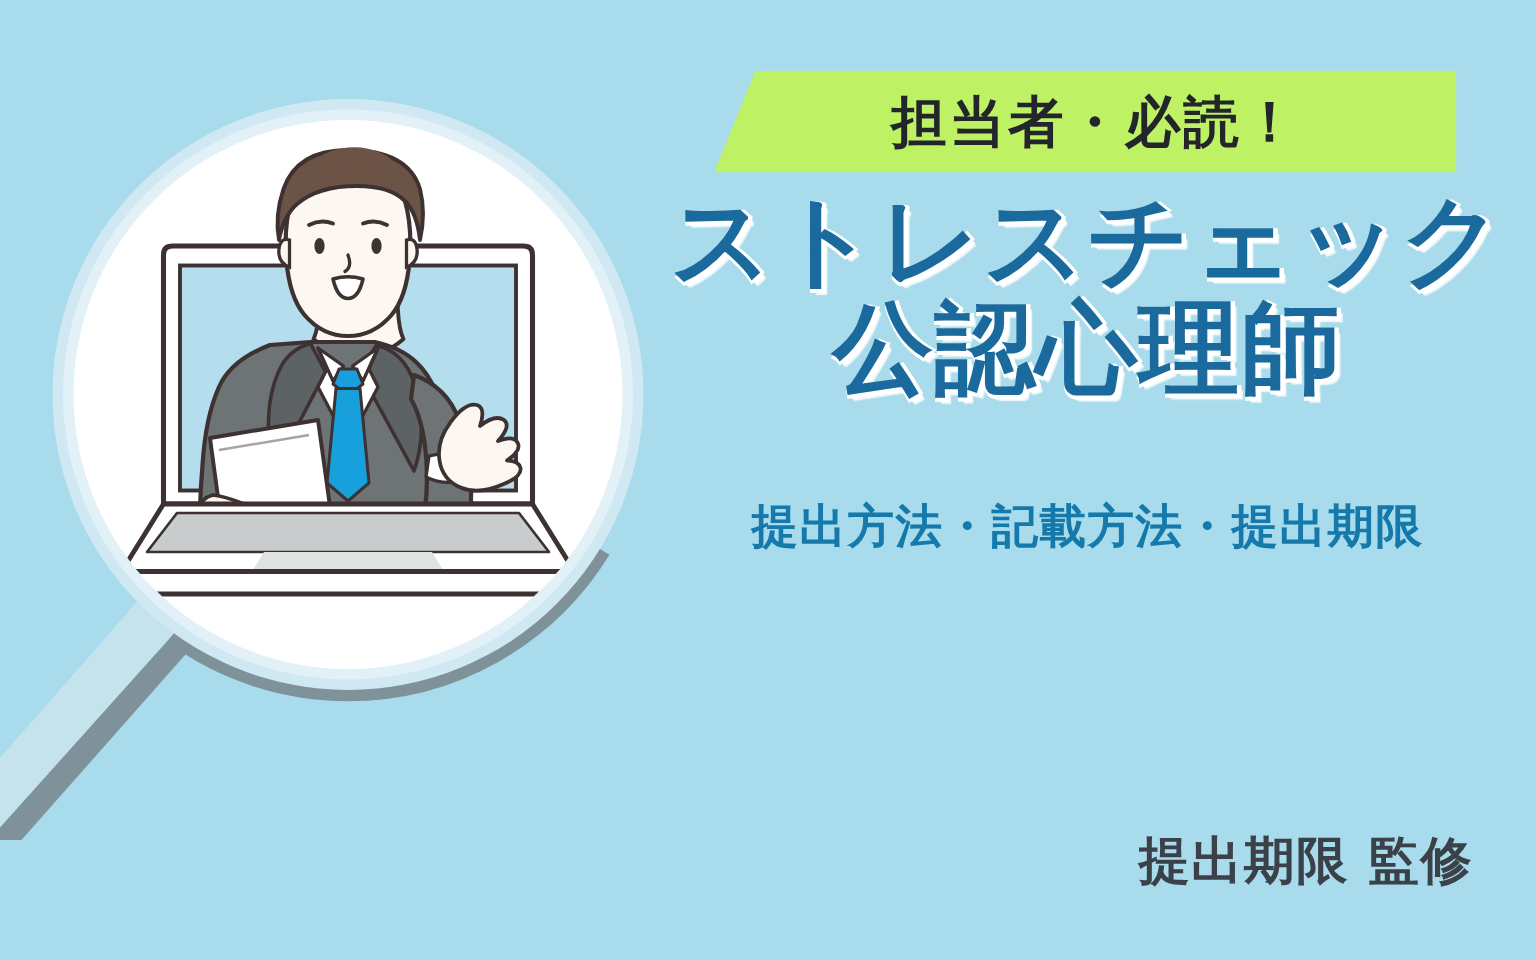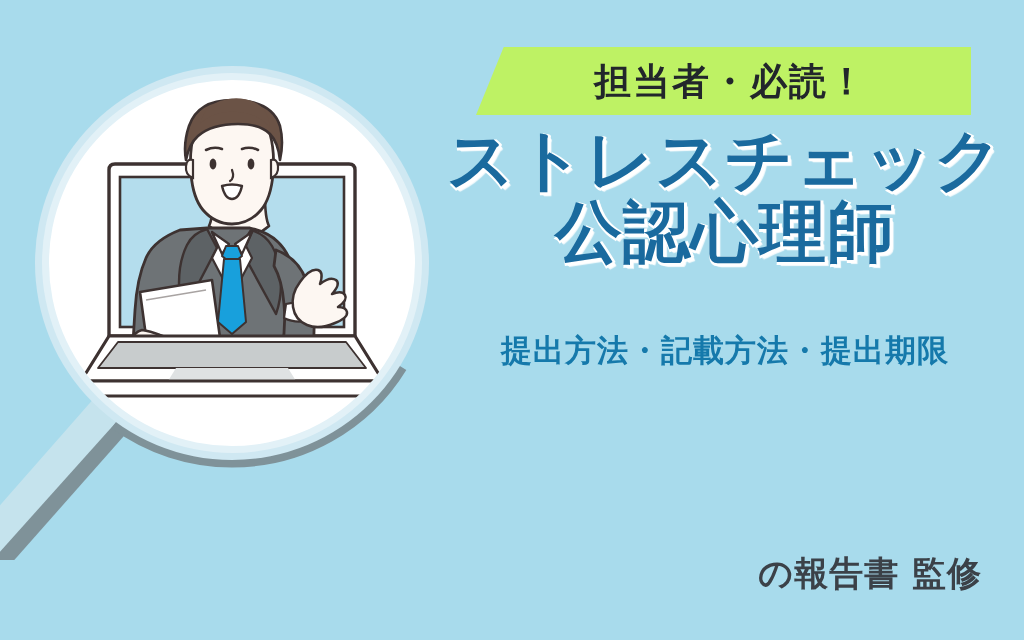--- a/index.html
+++ b/index.html
@@ -211,15 +211,15 @@
     <span class="ribbon-text">担当者・必読！</span>
   </div>
 
   <div class="headline">
     <div class="headline-line l1">ストレスチェック</div>
     <div class="headline-line l2">公認心理師</div>
   </div>
 
   <div class="subtitle">提出方法・記載方法・提出期限</div>
 
-  <div class="credit">の報告書 監修</div>
+  <div class="credit">提出期限 監修</div>
 
 </div>
 
 </body></html>

